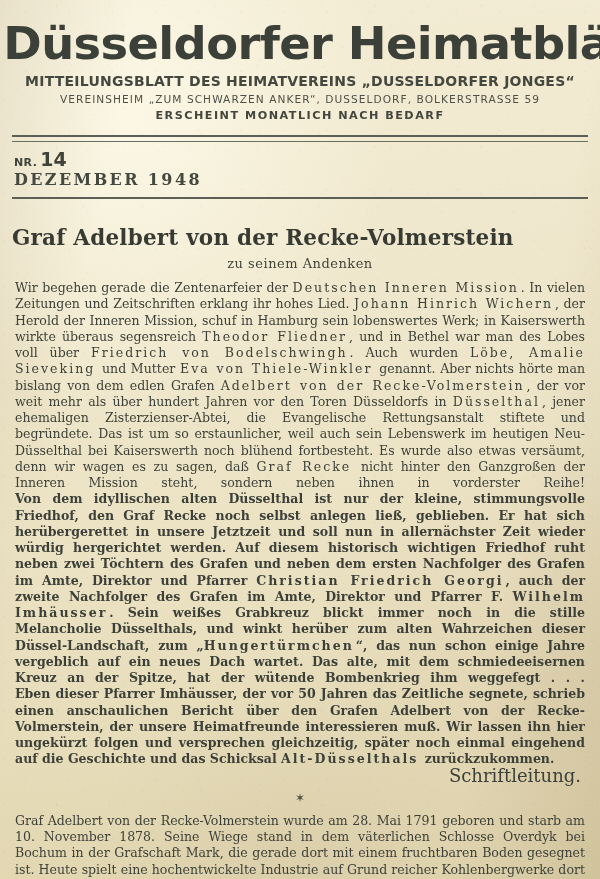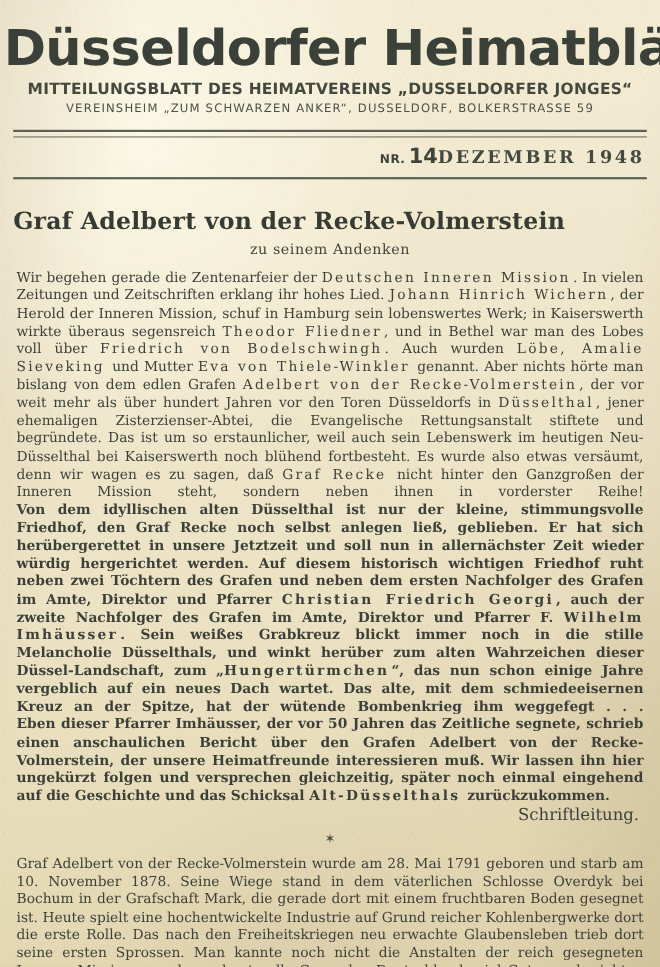--- a/index.html
+++ b/index.html
@@ -116,22 +116,23 @@
   }
   .rule-single {
     margin-top: 3px;
     height: 0;
     border-top: 2.5px solid #5c6054;
   }
 
   .issue-line {
     display: flex;
     align-items: baseline;
-    justify-content: flex-end;
+    justify-content: space-between;
     padding: 6px 2px 5px 2px;
+    flex-direction: column;
   }
   .issue-nr {
     font-family: "DejaVu Sans", sans-serif;
     color: #3f4339;
     white-space: nowrap;
   }
   .issue-nr .nr-label {
     font-size: 11px;
     font-weight: bold;
     letter-spacing: 0.4px;
@@ -197,21 +198,21 @@
   
   .sp {
     letter-spacing: 2.0px;
     padding-right: 2px;
   }
 
   .signature {
     margin: 0;
     text-align: right;
     font-family: "DejaVu Serif", serif;
-    font-size: 15px;
+    font-size: 18px;
     line-height: 16.25px;
     color: #3c4038;
     padding-right: 4px;
   }
 
   .divider-star {
     margin: 9px 0 10px 0;
     text-align: center;
     font-family: "DejaVu Serif", serif;
     font-size: 12px;
@@ -231,20 +232,21 @@
 </head>
 <body>
 
 <div class="page">
   <div class="content">
 
     <header>
       <h1 class="masthead-title">Düsseldorfer Heimatblätter</h1>
       <div class="masthead-sub1">MITTEILUNGSBLATT DES HEIMATVEREINS „DUSSELDORFER JONGES“</div>
       <div class="masthead-sub2">VEREINSHEIM „ZUM SCHWARZEN ANKER“, DUSSELDORF, BOLKERSTRASSE 59</div>
+      <div class="masthead-sub3">ERSCHEINT MONATLICH NACH BEDARF</div>
     </header>
 
     <div class="rule-double"></div>
 
     <div class="issue-line">
       <div class="issue-nr">
         <span class="nr-label">NR.</span><span class="nr-value">14</span>
       </div>
       <div class="issue-date">DEZEMBER 1948</div>
     </div>

